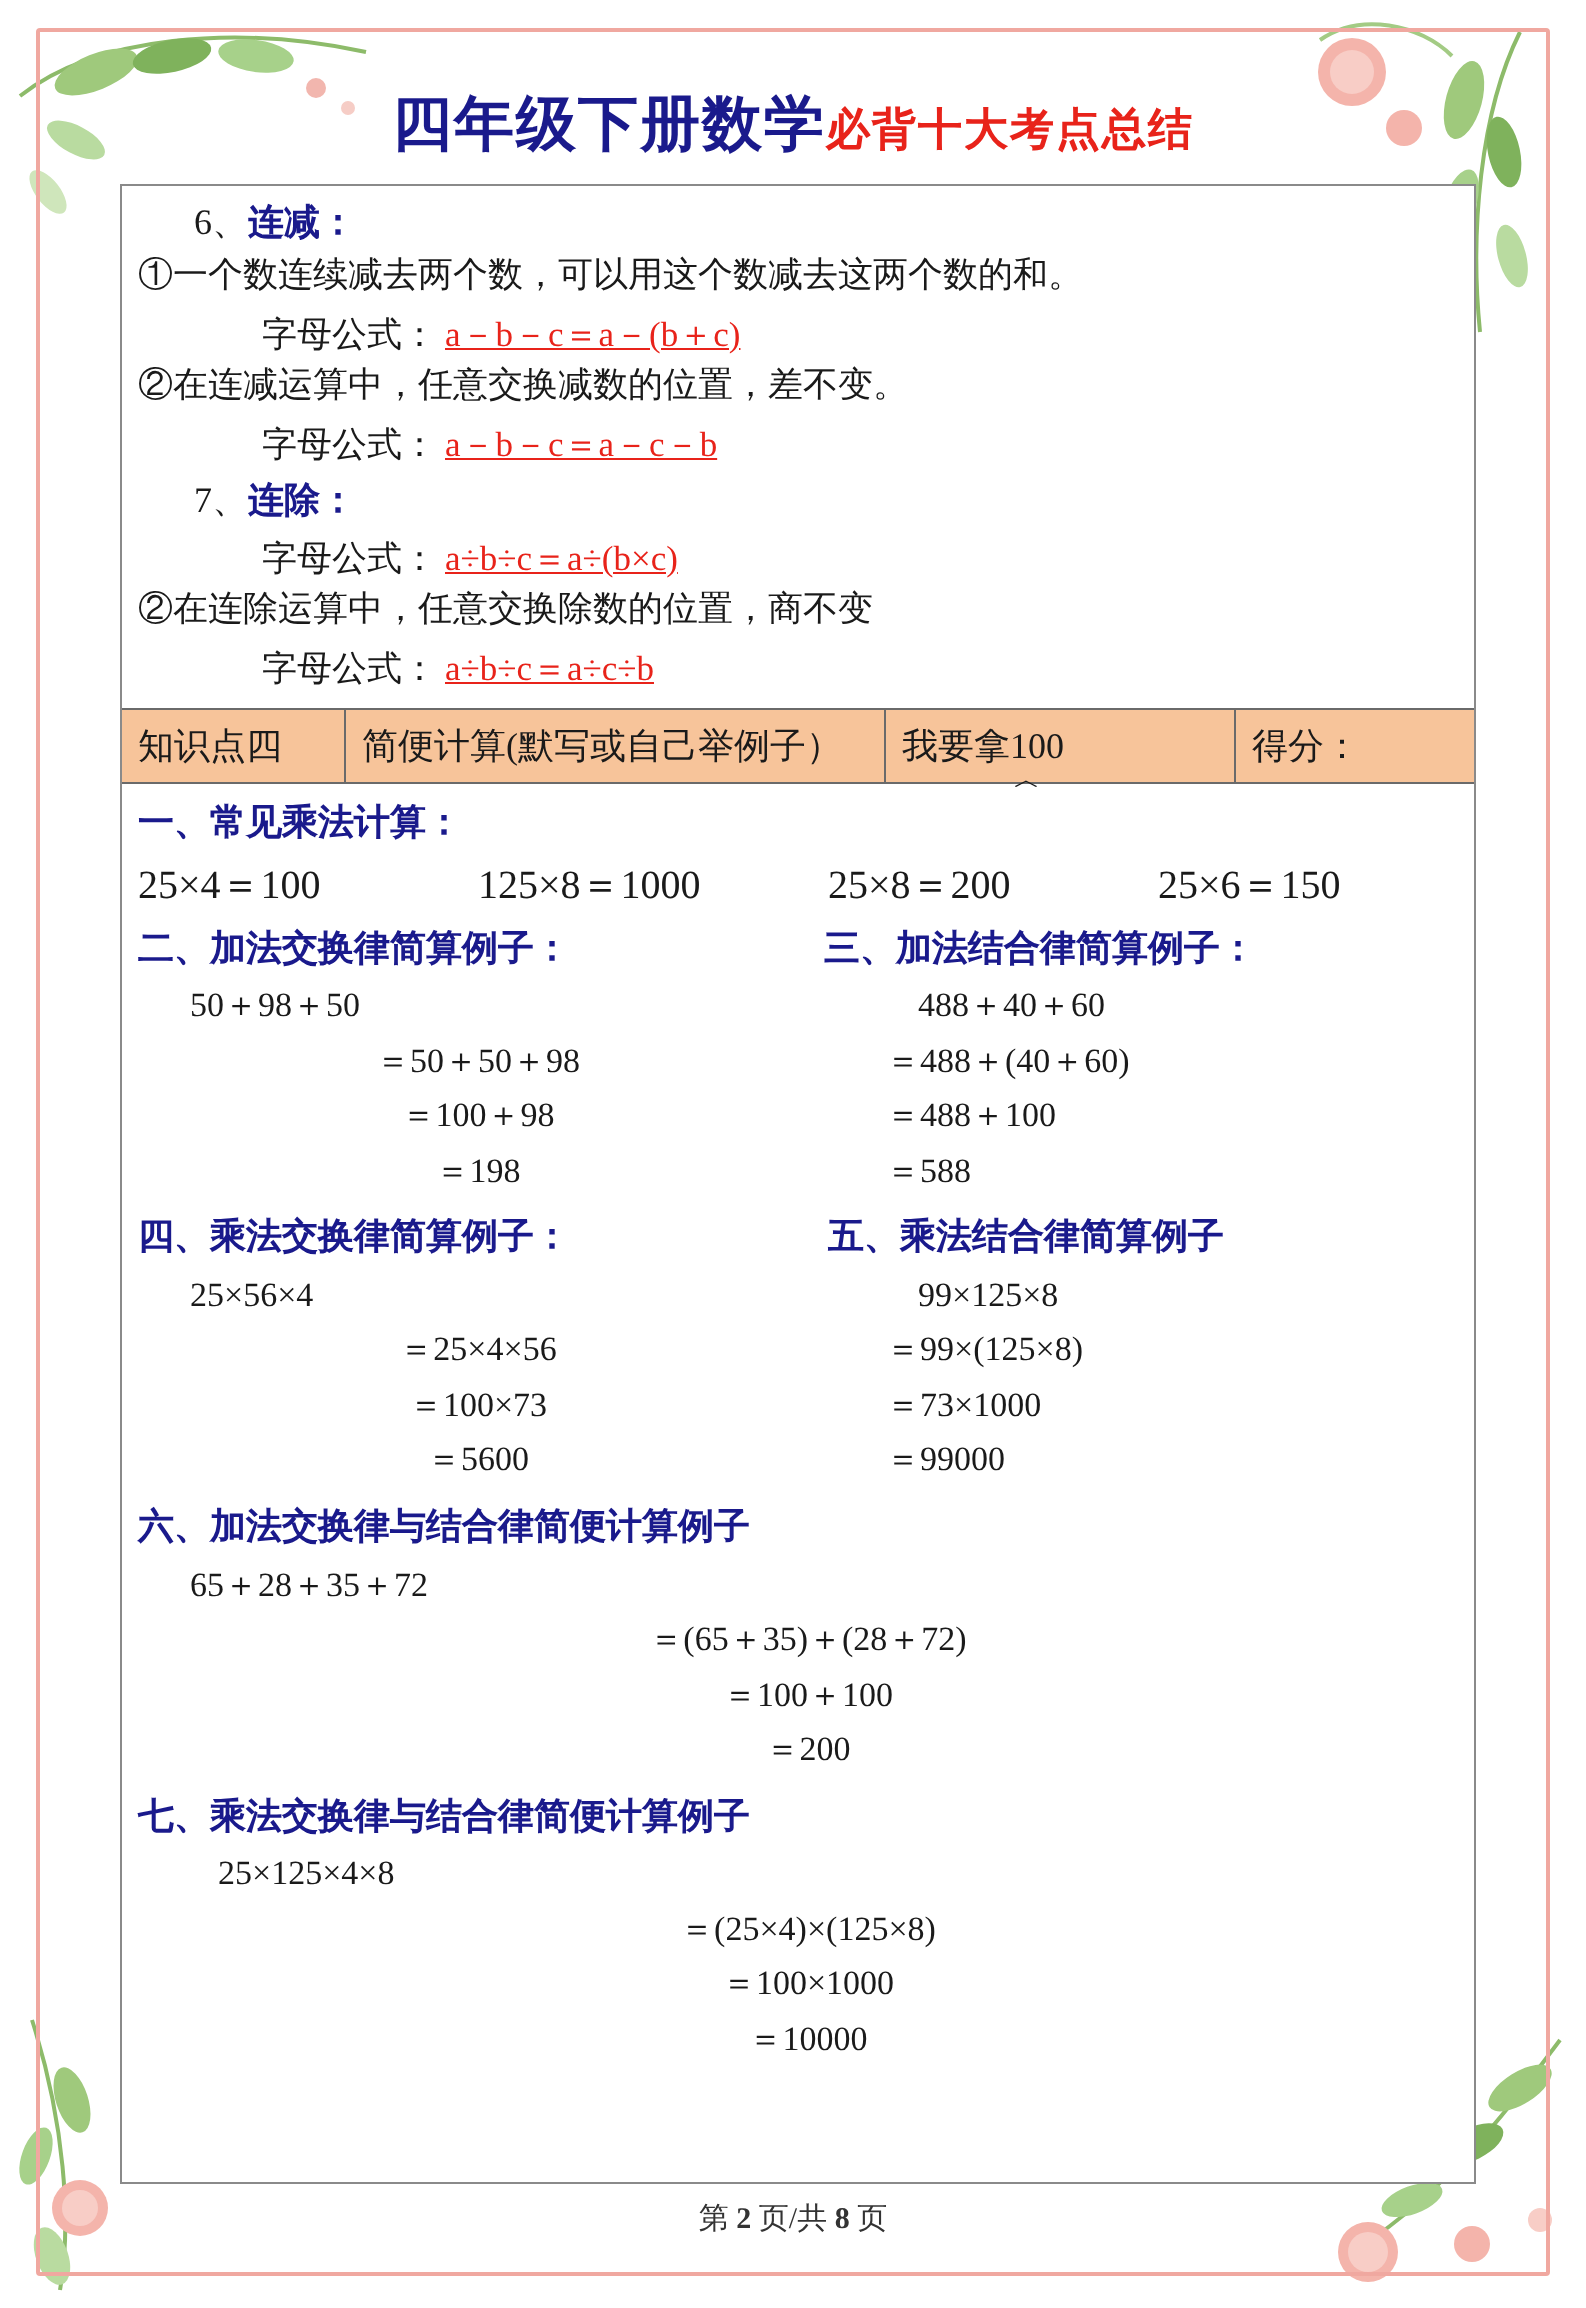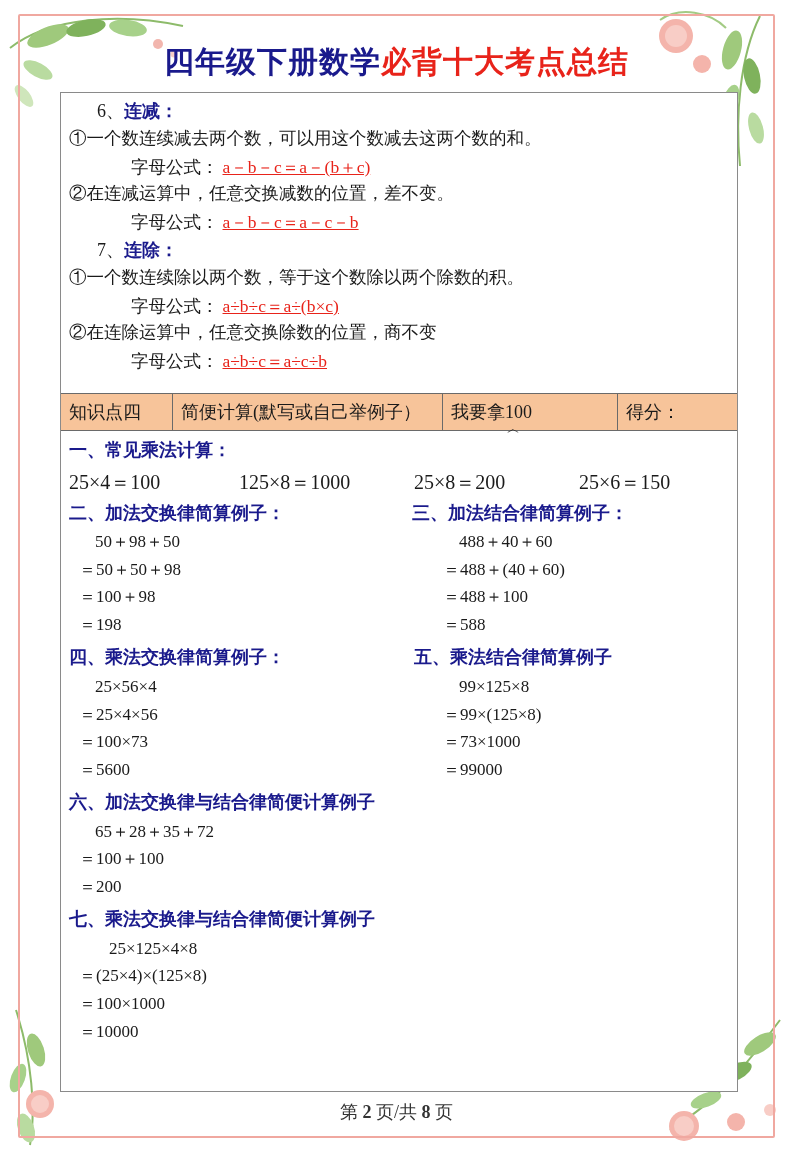--- a/index.html
+++ b/index.html
@@ -41,21 +41,21 @@
     white-space: nowrap;
   }
   .title-a {
     font-size: 30px;
     font-weight: bold;
     color: #1a1a8c;
     letter-spacing: 1px;
     font-family: "Liberation Serif", serif;
   }
   .title-b {
-    font-size: 30px;
+    font-size: 22px;
     font-weight: bold;
     color: #e8231a;
     letter-spacing: 1px;
     font-family: "Liberation Serif", serif;
   }
 
   
   .content-box {
     position: absolute;
     left: 60px;
@@ -103,21 +103,21 @@
   }
 
   
   .kp-table {
     display: flex;
     width: 100%;
     background: #f7c49a;
     border-top: 1px solid #6a6a6a;
     border-bottom: 1px solid #6a6a6a;
     box-sizing: border-box;
-    margin-top: 18px;
+    margin-top: 6px;
   }
   .kp-cell {
     font-size: 18px;
     color: #1a1a1a;
     padding: 6px 6px 6px 8px;
     border-right: 1px solid #6a6a6a;
     box-sizing: border-box;
     white-space: nowrap;
   }
   .kp-cell:last-child {
@@ -157,32 +157,32 @@
 
   .mul-row {
     display: flex;
     font-size: 20px;
     color: #1a1a1a;
     line-height: 1.6;
   }
   .mul-row span { display: inline-block; }
 
   .indent1 { padding-left: 26px; }
-  .indent2 { padding-left: 10px; }
+  .indent2 { padding-left: 10px; text-align: center; }
   .indent3 { padding-left: 60px; }
   .indent4 { padding-left: 44px; }
 
   
   .footer {
     position: absolute;
     left: 0;
     top: 1100px;
     width: 793px;
     text-align: center;
-    font-size: 18px;
+    font-size: 15px;
     color: #333;
   }
   .footer b { font-weight: bold; }
 </style>
 </head>
 <body>
 
 <div class="deco" style="left:8px;top:8px;width:230px;height:110px;">
   <svg width="230" height="110" viewBox="0 0 230 110">
     <path d="M2,40 C40,10 110,4 175,18" stroke="#8dbb6a" stroke-width="2" fill="none"></path>
@@ -253,21 +253,20 @@
     <div class="line">②在连减运算中，任意交换减数的位置，差不变。</div>
     <div class="formula-line">
       <span>字母公式：</span><span class="formula">a－b－c＝a－c－b</span>
     </div>
   </div>
 
   <div class="sec">
     <div class="hdr">
       <span class="num">7、</span><span>连除：</span>
     </div>
-    <div class="line">①一个数连续除以两个数，等于这个数除以两个除数的积。</div>
     <div class="formula-line">
       <span>字母公式：</span><span class="formula">a÷b÷c＝a÷(b×c)</span>
     </div>
     <div class="line">②在连除运算中，任意交换除数的位置，商不变</div>
     <div class="formula-line">
       <span>字母公式：</span><span class="formula">a÷b÷c＝a÷c÷b</span>
     </div>
   </div>
 
   <div class="kp-table">
@@ -323,20 +322,21 @@
       <div class="col-r">
         <div class="ex-line indent3">99×125×8</div>
         <div class="ex-line indent4">＝99×(125×8)</div>
         <div class="ex-line indent4">＝73×1000</div>
         <div class="ex-line indent4">＝99000</div>
       </div>
     </div>
 
     <div class="ex-head" style="padding-top:4px;">六、加法交换律与结合律简便计算例子</div>
     <div class="ex-line indent1">65＋28＋35＋72</div>
+    <div class="ex-line indent2">＝(65＋35)＋(28＋72)</div>
     <div class="ex-line indent2">＝100＋100</div>
     <div class="ex-line indent2">＝200</div>
 
     <div class="ex-head" style="padding-top:4px;">七、乘法交换律与结合律简便计算例子</div>
     <div class="ex-line indent1" style="padding-left:40px">25×125×4×8</div>
     <div class="ex-line indent2">＝(25×4)×(125×8)</div>
     <div class="ex-line indent2">＝100×1000</div>
     <div class="ex-line indent2">＝10000</div>
 
   </div>

